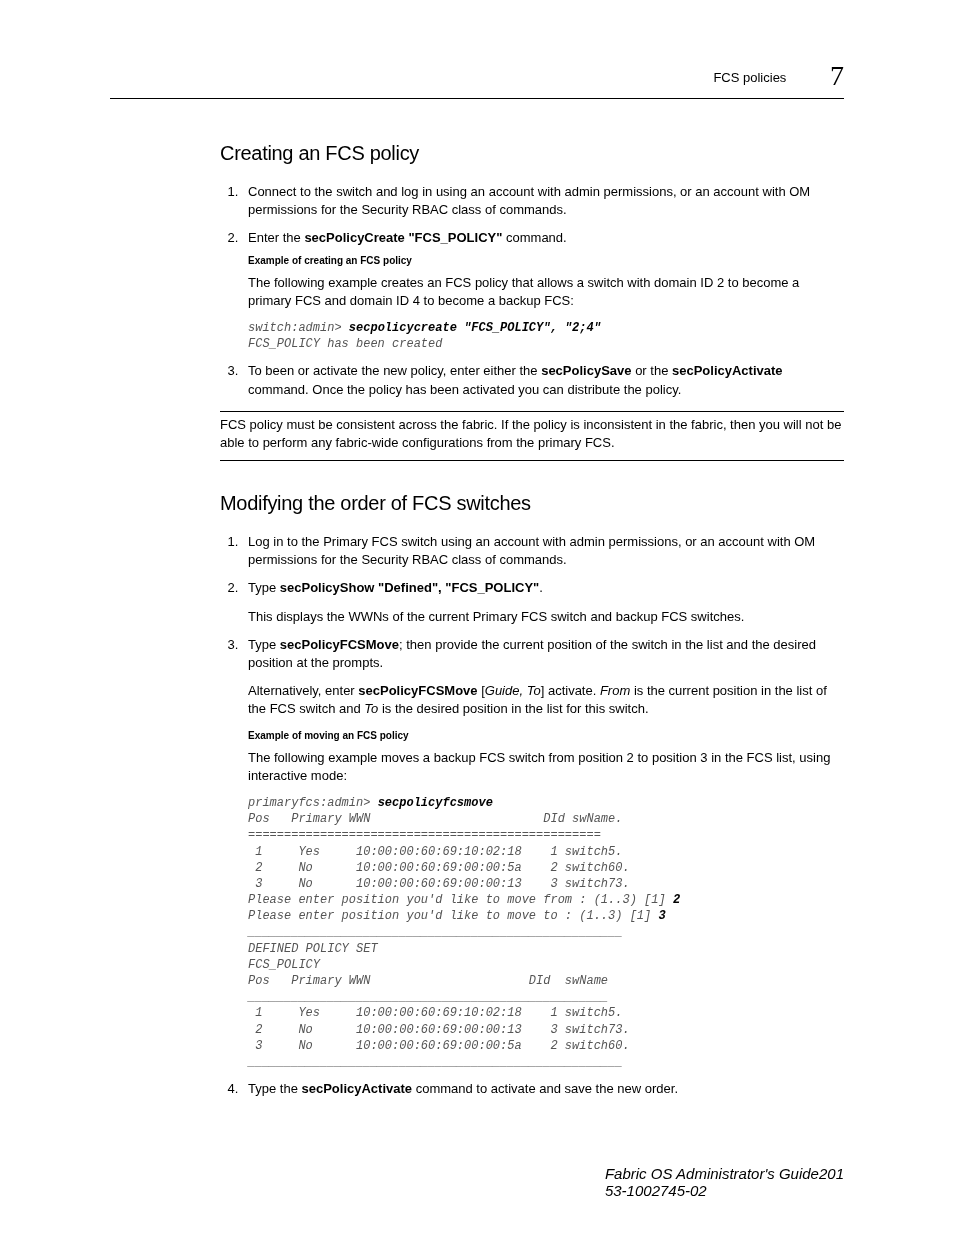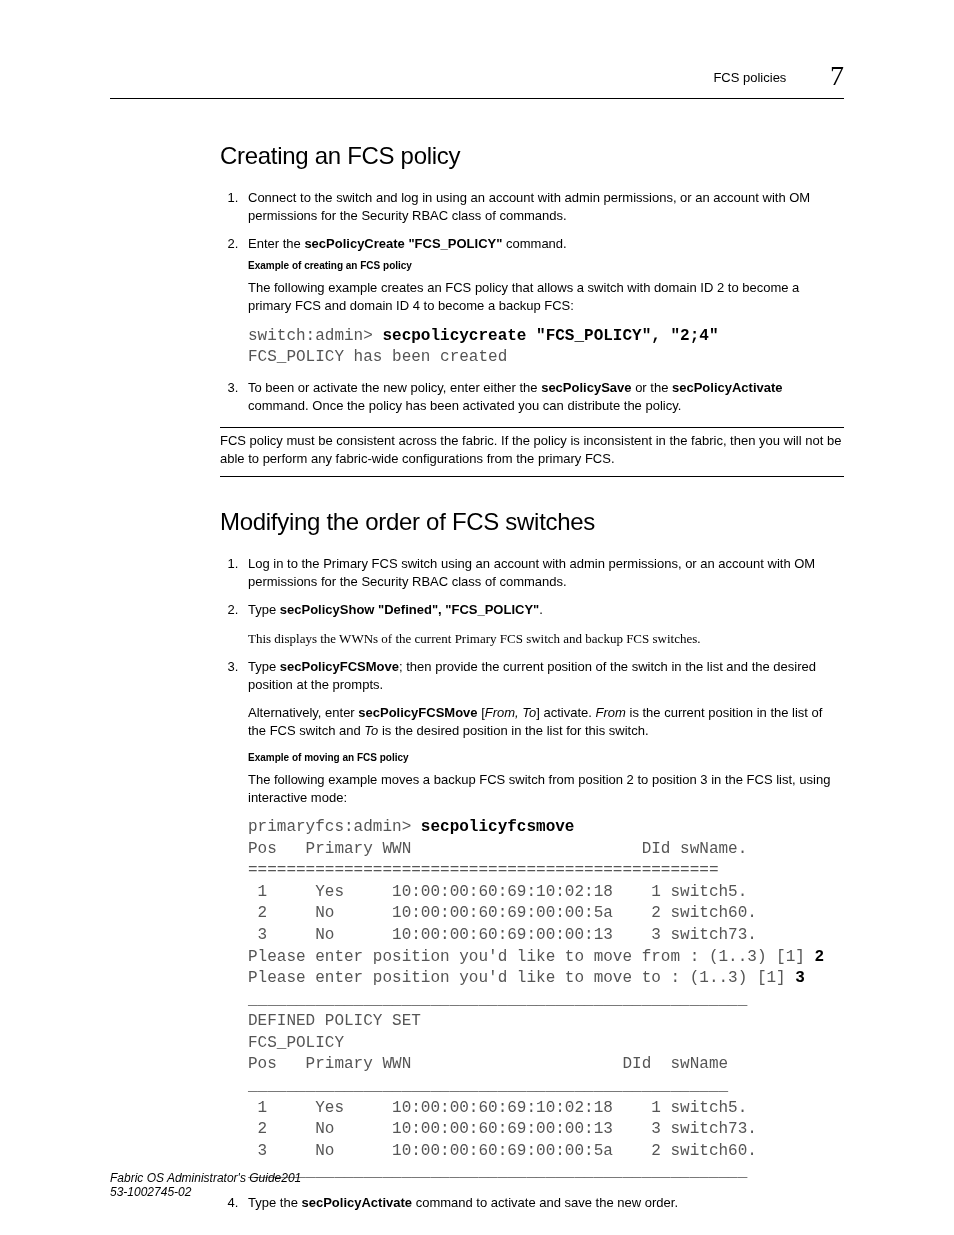--- a/index.html
+++ b/index.html
@@ -30,21 +30,21 @@
   }
   .head-rule {
     border: none;
     border-top: 1px solid #000;
     margin-top: 2px;
     margin-bottom: 40px;
   }
   h2.section {
     font-family: "Myriad Pro", "Segoe UI", Arial, sans-serif;
     font-weight: 400;
-    font-size: 24px;
+    font-size: 20px;
     margin: 0 0 14px 0;
     letter-spacing: -0.3px;
   }
   .content {
     margin-left: 110px;
     font-size: 13px;
     line-height: 1.4;
   }
   ol.steps {
     margin: 16px 0 12px 0;
@@ -57,42 +57,43 @@
   .subhead {
     font-weight: bold;
     font-size: 10px;
     margin-top: 6px;
     margin-bottom: 6px;
   }
   p { margin: 0 0 10px 0; }
   .inline-bold { font-weight: bold; }
   pre.code {
     font-family: "Courier New", Courier, monospace;
-    font-size: 16px;
+    font-size: 12px;
     white-space: pre;
     line-height: 1.35;
     margin: 4px 0 10px 0;
     color: #555;
+    font-style: italic;
   }
   pre.code b { font-weight: bold; color: #000; }
   .note-rule {
     border: none;
     border-top: 1px solid #000;
     margin: 10px 0 4px 0;
   }
   .italic { font-style: italic; }
   .footer {
     position: absolute;
     bottom: 36px;
     left: 110px;
     right: 110px;
-    font-size: 12px;
+    font-size: 15px;
     font-style: italic;
     display: flex;
-    justify-content: flex-start;
+    justify-content: flex-end;
   }
   .footer .pagenum {
     font-style: italic;
   }
 </style>
 </head>
 <body>
 
 <div class="page">
 
@@ -127,26 +128,26 @@
     <hr class="note-rule" style="margin-top:-2px; margin-bottom:28px;">
 
     <h2 class="section">Modifying the order of FCS switches</h2>
 
     <ol class="steps">
       <li>
         <span>Log in to the Primary FCS switch using an account with admin permissions, or an account with OM permissions for the Security RBAC class of commands.</span>
       </li>
       <li>
         <span>Type </span><span class="inline-bold">secPolicyShow "Defined", "FCS_POLICY"</span><span>.</span>
-        <p style="margin-top:10px;font-family:Liberation Serif, serif;">This displays the WWNs of the current Primary FCS switch and backup FCS switches.</p>
+        <p style="margin-top:10px;">This displays the WWNs of the current Primary FCS switch and backup FCS switches.</p>
       </li>
       <li>
         <span>Type </span><span class="inline-bold">secPolicyFCSMove</span><span>; then provide the current position of the switch in the list and the desired position at the prompts.</span>
         <p style="margin-top:10px;">
-          <span>Alternatively, enter </span><span class="inline-bold">secPolicyFCSMove</span><span> [</span><span class="italic">From, To</span><span>] activate. </span><span class="italic">From</span><span> is the current position in the list of the FCS switch and </span><span class="italic">To</span><span> is the desired position in the list for this switch.</span>
+          <span>Alternatively, enter </span><span class="inline-bold">secPolicyFCSMove</span><span> [</span><span class="italic">Guide, To</span><span>] activate. </span><span class="italic">From</span><span> is the current position in the list of the FCS switch and </span><span class="italic">To</span><span> is the desired position in the list for this switch.</span>
         </p>
         <div class="subhead">Example of moving an FCS policy</div>
         <p>The following example moves a backup FCS switch from position 2 to position 3 in the FCS list, using interactive mode:</p>
 <pre class="code"><span>primaryfcs:admin&gt; </span><b>secpolicyfcsmove</b>
 <span>Pos   Primary WWN                        DId swName.
 =================================================
  1     Yes     10:00:00:60:69:10:02:18    1 switch5.
  2     No      10:00:00:60:69:00:00:5a    2 switch60.
  3     No      10:00:00:60:69:00:00:13    3 switch73.
 Please enter position you'd like to move from : (1..3) [1] </span><b>2</b>

